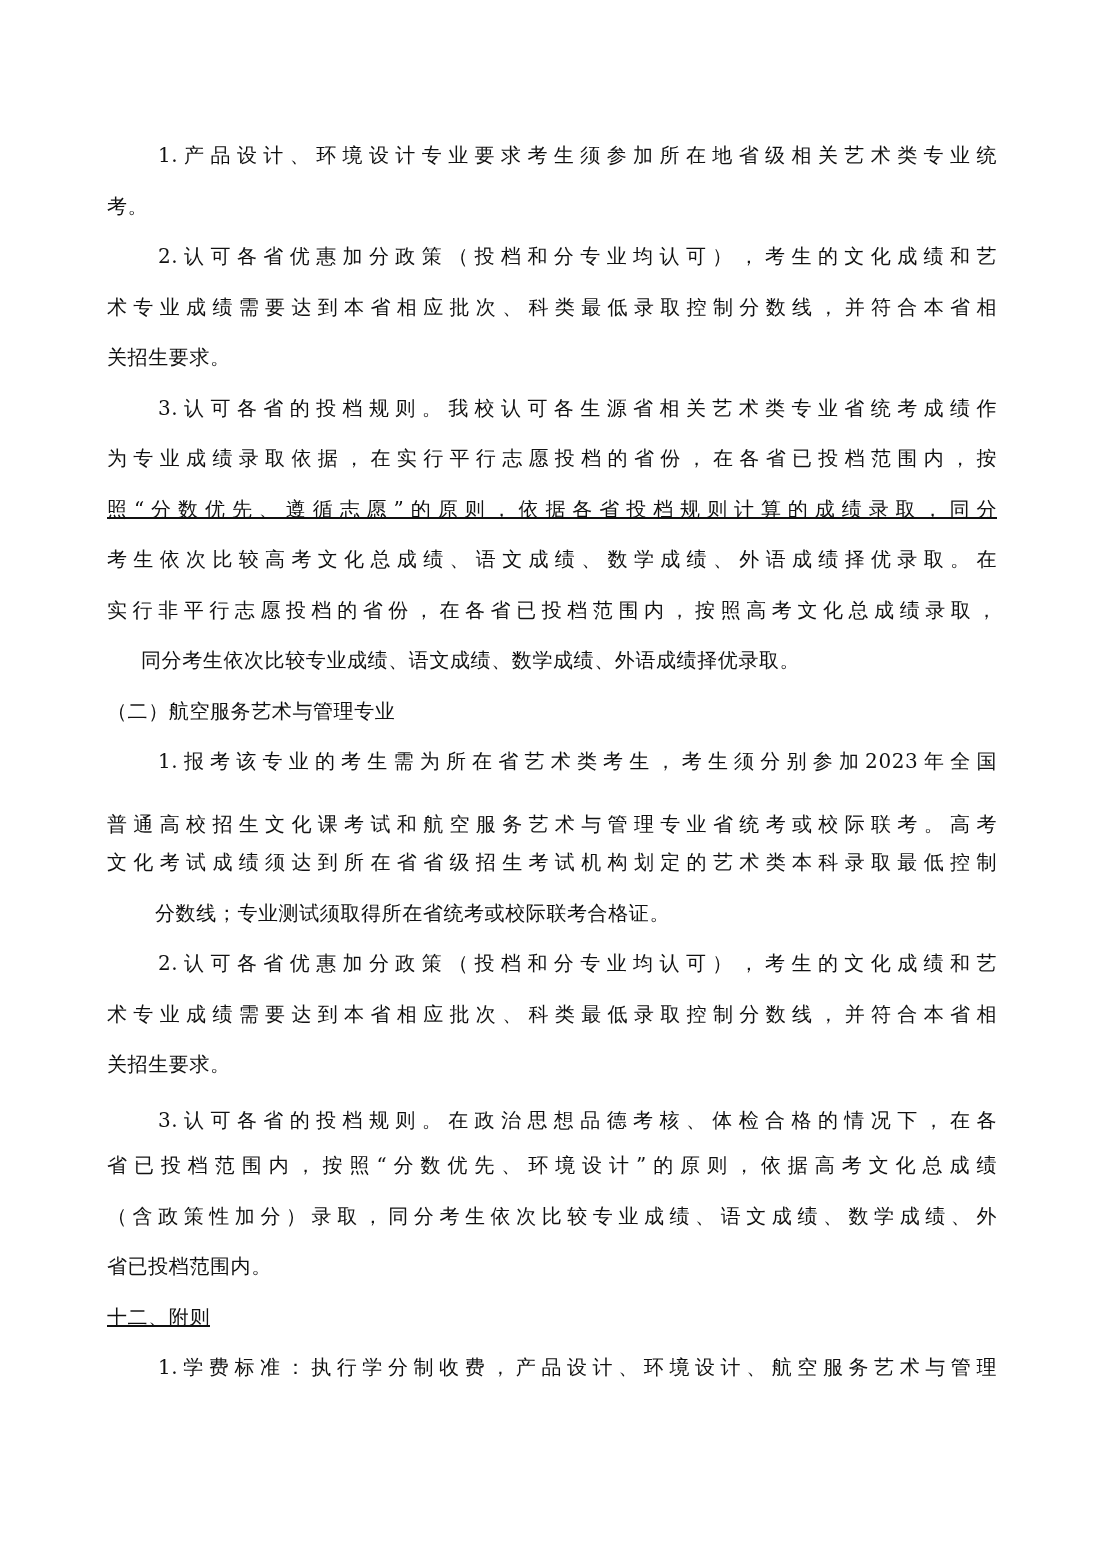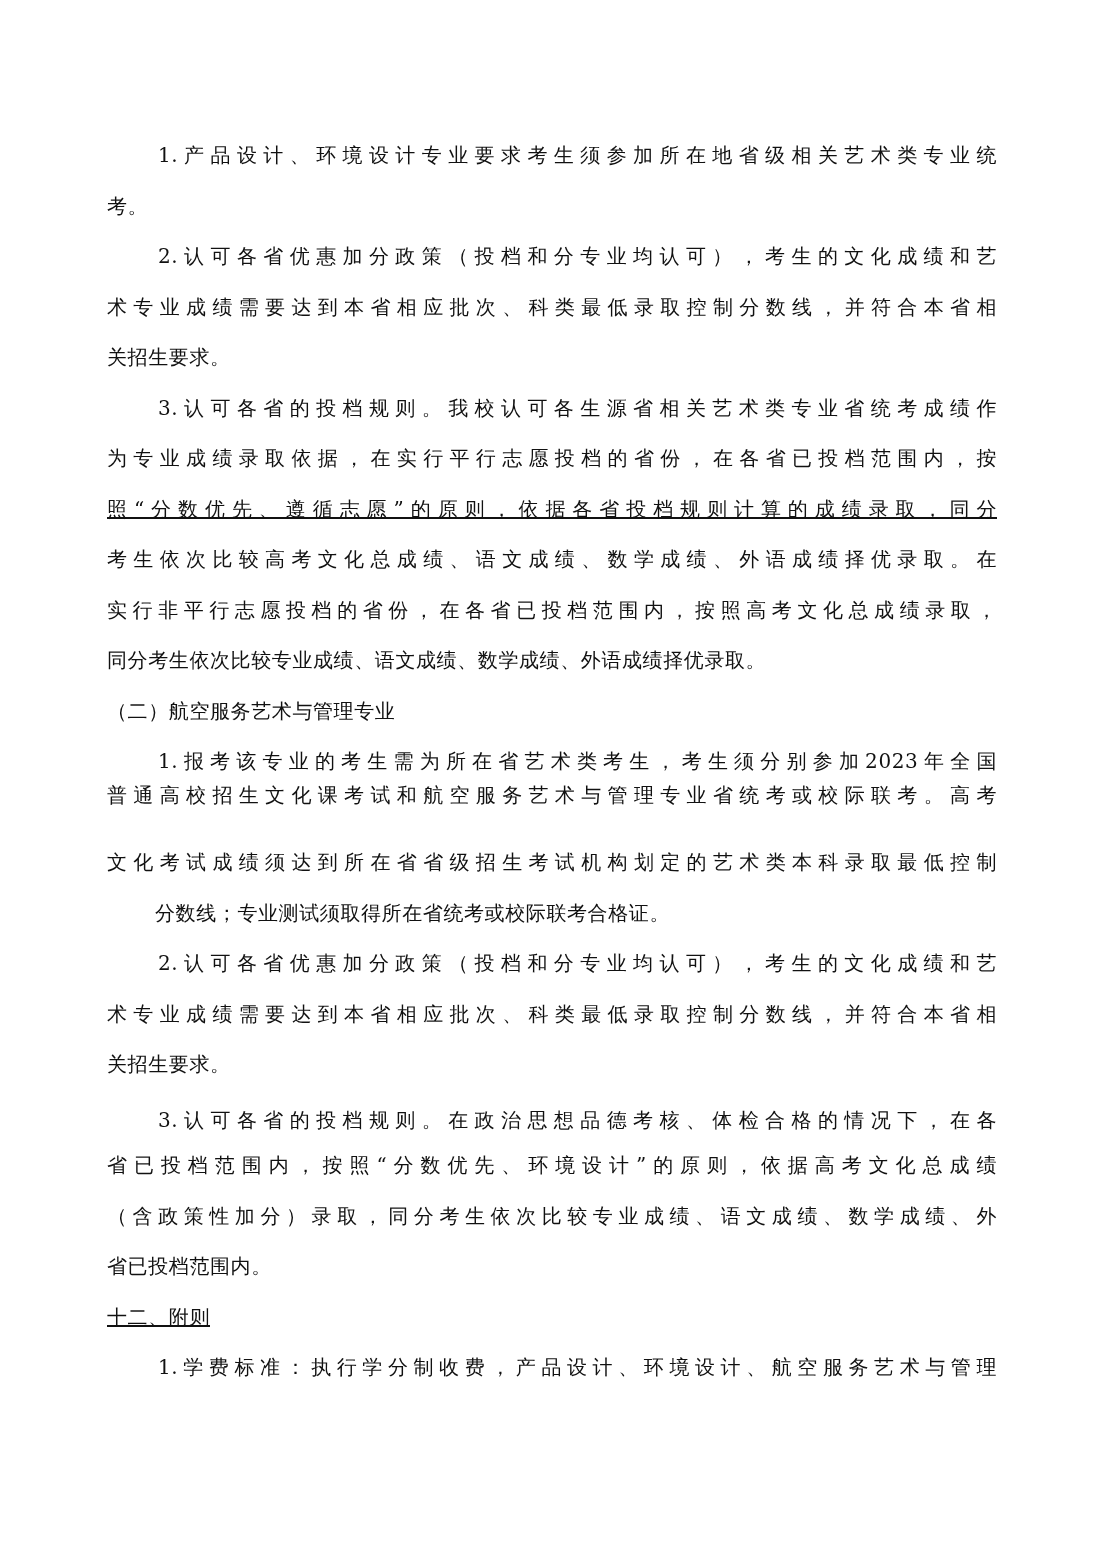--- a/index.html
+++ b/index.html
@@ -45,24 +45,24 @@
     <div class="line indent justify" style="top: 0px;">1.产品设计、环境设计专业要求考生须参加所在地省级相关艺术类专业统</div>
     <div class="line" style="top: 50.5px;">考。</div>
     <div class="line indent justify" style="top: 101px;">2.认可各省优惠加分政策（投档和分专业均认可），考生的文化成绩和艺</div>
     <div class="line justify" style="top: 151.5px;">术专业成绩需要达到本省相应批次、科类最低录取控制分数线，并符合本省相</div>
     <div class="line" style="top: 202px;">关招生要求。</div>
     <div class="line indent justify" style="top: 252.5px;">3.认可各省的投档规则。我校认可各生源省相关艺术类专业省统考成绩作</div>
     <div class="line justify" style="top: 303px;">为专业成绩录取依据，在实行平行志愿投档的省份，在各省已投档范围内，按</div>
     <div class="line justify" style="top: 353.5px; text-decoration: underline;">照“分数优先、遵循志愿”的原则，依据各省投档规则计算的成绩录取，同分</div>
     <div class="line justify" style="top: 404px;">考生依次比较高考文化总成绩、语文成绩、数学成绩、外语成绩择优录取。在</div>
     <div class="line justify" style="top: 454.5px;">实行非平行志愿投档的省份，在各省已投档范围内，按照高考文化总成绩录取，</div>
-    <div class="line" style="top: 505px;">同分考生依次比较专业成绩、语文成绩、数学成绩、外语成绩择优录取。</div>
+    <div class="line" style="top: 505px; margin-left: 34px;">同分考生依次比较专业成绩、语文成绩、数学成绩、外语成绩择优录取。</div>
     <div class="line" style="top: 555.5px;">（二）航空服务艺术与管理专业</div>
     <div class="line indent justify" style="top: 606px;">1.报考该专业的考生需为所在省艺术类考生，考生须分别参加2023年全国</div>
-    <div class="line justify" style="top: 642px; font-family: Liberation Mono, monospace;">普通高校招生文化课考试和航空服务艺术与管理专业省统考或校际联考。高考</div>
+    <div class="line justify" style="top: 669px;">普通高校招生文化课考试和航空服务艺术与管理专业省统考或校际联考。高考</div>
     <div class="line justify" style="top: 707px;">文化考试成绩须达到所在省省级招生考试机构划定的艺术类本科录取最低控制</div>
     <div class="line" style="top: 757.5px; margin-left: 48px;">分数线；专业测试须取得所在省统考或校际联考合格证。</div>
     <div class="line indent justify" style="top: 808px;">2.认可各省优惠加分政策（投档和分专业均认可），考生的文化成绩和艺</div>
     <div class="line justify" style="top: 858.5px;">术专业成绩需要达到本省相应批次、科类最低录取控制分数线，并符合本省相</div>
     <div class="line" style="top: 909px;">关招生要求。</div>
     <div class="line indent justify" style="top: 965px;">3.认可各省的投档规则。在政治思想品德考核、体检合格的情况下，在各</div>
     <div class="line justify" style="top: 1010px;">省已投档范围内，按照“分数优先、环境设计”的原则，依据高考文化总成绩</div>
     <div class="line justify" style="top: 1060.5px;">（含政策性加分）录取，同分考生依次比较专业成绩、语文成绩、数学成绩、外</div>
     <div class="line" style="top: 1111px;">省已投档范围内。</div>
     <div class="line" style="top: 1161.5px; text-decoration: underline;">十二、附则</div>

